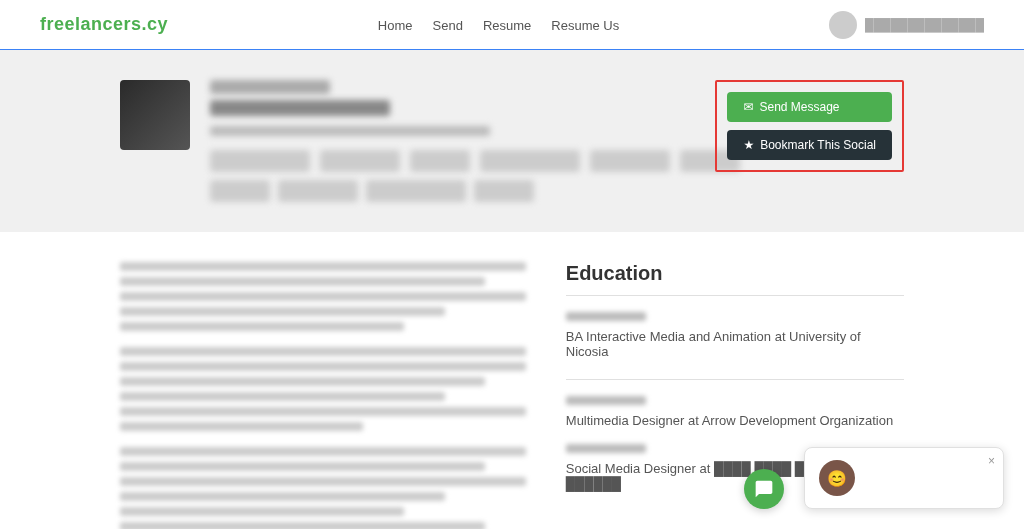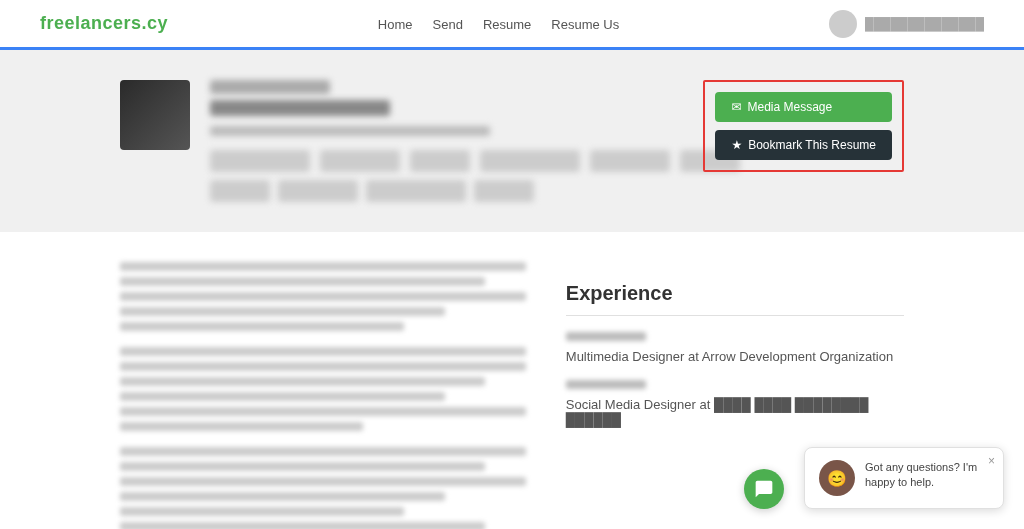--- a/index.html
+++ b/index.html
@@ -1,21 +1,21 @@
 <!DOCTYPE html>
 <html><head>
   <meta charset="utf-8">
   <style>
     * { box-sizing: border-box; margin: 0; padding: 0; }
     body { font-family: Arial, sans-serif; background: #f5f5f5; font-size: 14px; color: #333; }
 
     
     .navbar {
       background: #fff;
-      border-bottom: 3px solid #3b82f6;
+      border-bottom: 1px solid #3b82f6;
       padding: 0 40px;
       height: 50px;
       display: flex;
       align-items: center;
       justify-content: space-between;
     }
     .navbar-brand {
       font-size: 18px;
       font-weight: bold;
       color: #4caf50;
@@ -316,25 +316,25 @@
       <div class="tag-blurred w60"></div>
       <div class="tag-blurred w80"></div>
       <div class="tag-blurred w100"></div>
       <div class="tag-blurred w60"></div>
     </div>
   </div>
 
   <div class="profile-actions">
     <button class="btn-send-message">
       <span>✉</span>
-      <span>Media Message</span>
+      <span>Send Message</span>
     </button>
     <button class="btn-bookmark">
       <span>★</span>
-      <span>Bookmark This Resume</span>
+      <span>Bookmark This Social</span>
     </button>
   </div>
 </div>
 
 <div class="main-content">
 
   <div class="left-column">
     <div class="text-block-blurred">
       <div class="text-line w100"></div>
       <div class="text-line w90"></div>
@@ -355,41 +355,47 @@
       <div class="text-line w90"></div>
       <div class="text-line w100"></div>
       <div class="text-line w80"></div>
       <div class="text-line w70"></div>
       <div class="text-line w90"></div>
     </div>
   </div>
 
   <div class="right-column">
 
+    <div>
+      <div class="section-title">Education</div>
+      <div class="section-divider"></div>
+      <div class="edu-item">
+        <div class="item-date-blurred"></div>
+        <div style="font-size:13px;color:#555;margin-bottom:4px;font-weight:500;">BA Interactive Media and Animation at University of Nicosia</div>
+      </div>
+    </div>
 
     <div class="experience-section">
-      <div class="section-title">Experience</div>
       <div class="section-divider"></div>
 
       <div class="exp-item">
         <div class="item-date-blurred"></div>
         <div style="font-size:13px;color:#555;margin-bottom:4px;font-weight:500;">Multimedia Designer at Arrow Development Organization</div>
       </div>
 
       <div class="exp-item">
         <div class="item-date-blurred"></div>
         <div style="font-size:13px;color:#555;margin-bottom:4px;font-weight:500;">Social Media Designer at ████ ████ ████████ ██████</div>
       </div>
     </div>
   </div>
 </div>
 
 <div class="chat-widget" style="position:fixed;bottom:20px;right:20px;">
   <div class="chat-avatar">😊</div>
-  <div class="chat-text">Got any questions? I'm happy to help.</div>
   <span class="chat-close">×</span>
 </div>
 
 <div class="green-fab" style="position:fixed;bottom:20px;right:240px;">
   <svg width="20" height="20" viewBox="0 0 24 24" fill="white">
     <path d="M20 2H4C2.9 2 2 2.9 2 4v18l4-4h14c1.1 0 2-.9 2-2V4c0-1.1-.9-2-2-2z"></path>
   </svg>
 </div>
 
 </body></html>

